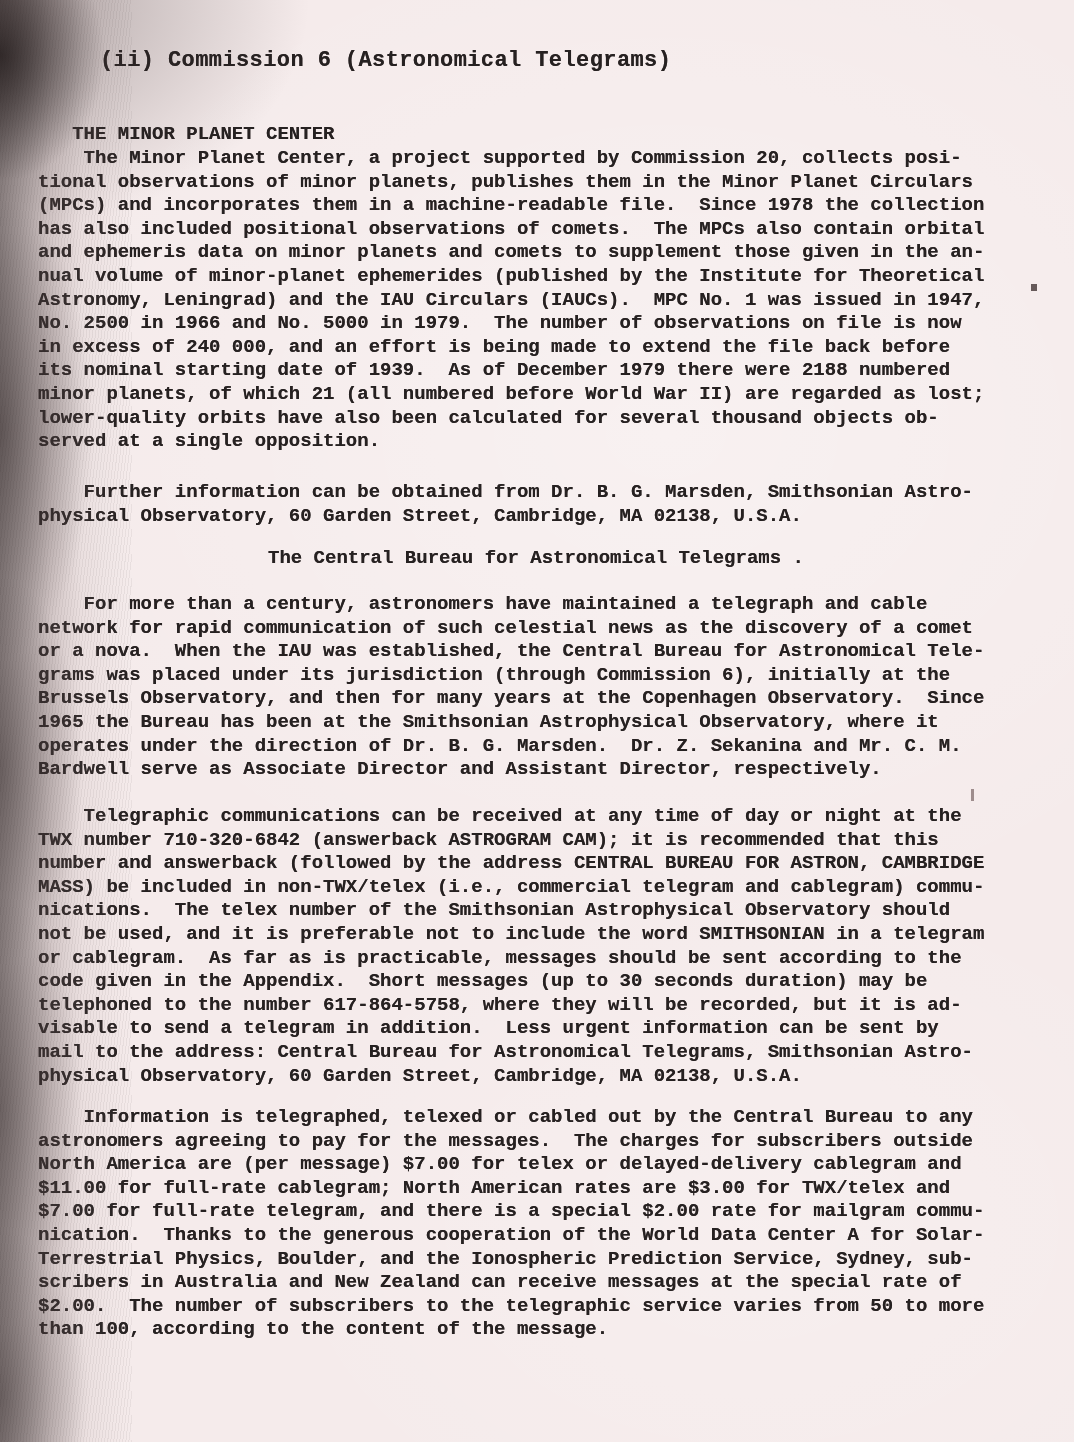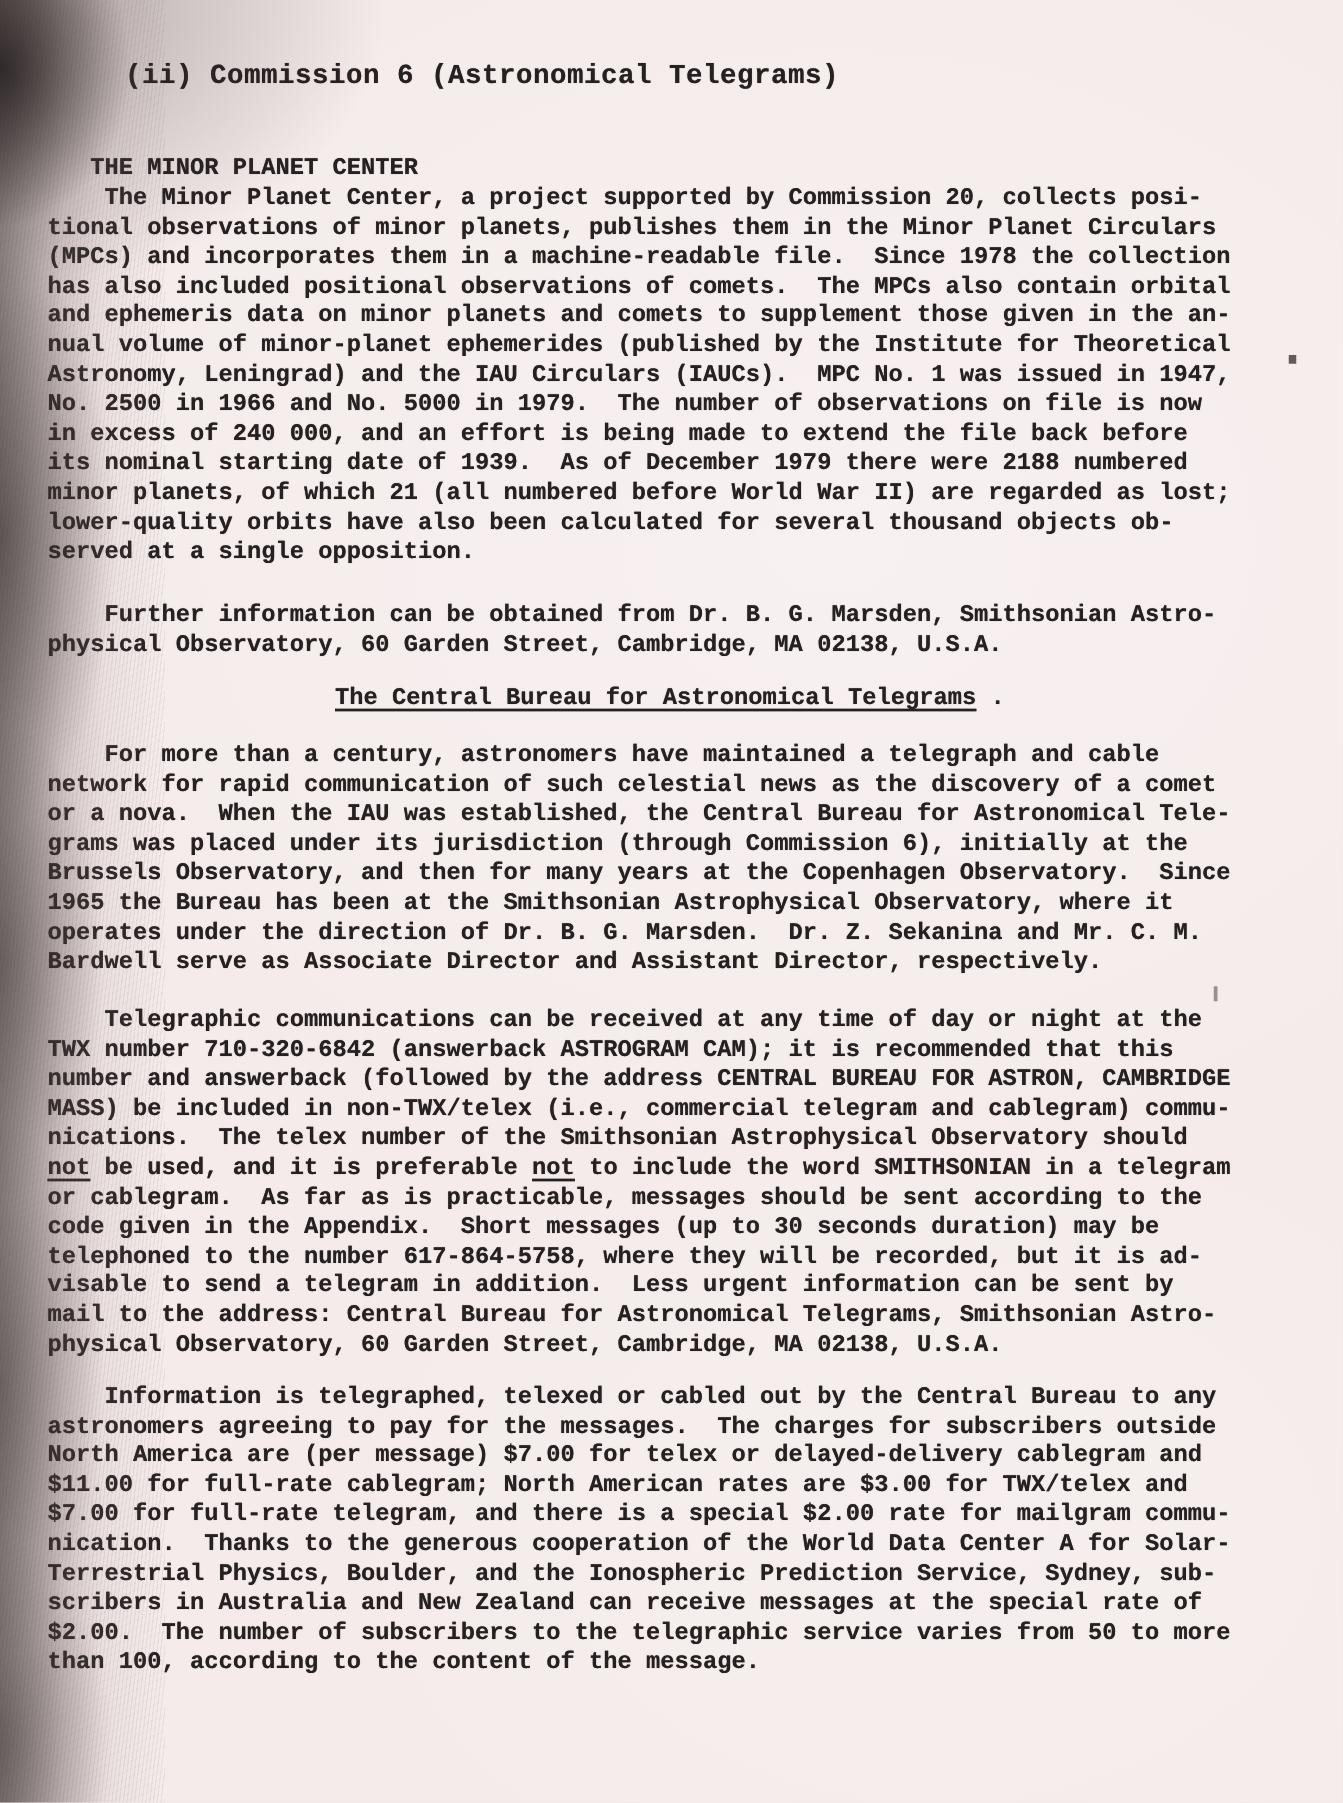--- a/index.html
+++ b/index.html
@@ -16,21 +16,21 @@
       #f5ebeb;
   }
   .text-layer{
     position:absolute;inset:0;color:#262121;font-weight:bold;
     text-shadow:0 0 0.6px rgba(45,35,35,0.75);
   }
   .block{position:absolute;left:38px;white-space:pre;font-size:19px;}
   .block .line{height:23.6px;line-height:23.6px;}
   .kicker{font-size:22px;letter-spacing:0.4px;}
   .kicker .line{height:30px;line-height:30px;}
-  .u{text-decoration:underline;text-underline-offset:4px;text-decoration-thickness:2px;}
+  .u{text-underline-offset:4px;text-decoration-thickness:2px;}
   
   .artifact{pointer-events:none;}
   .scan-edge{
     position:absolute;left:0;top:0;width:132px;height:1442px;
     background:
       repeating-linear-gradient(97deg, rgba(30,22,22,0.06) 0 1px, transparent 1px 3px),
       radial-gradient(150px 180px at 0px 55px,  rgba(22,17,17,0.80), transparent 70%),
       radial-gradient(130px 320px at 0px 430px, rgba(45,36,36,0.48), transparent 72%),
       radial-gradient(115px 270px at 0px 770px, rgba(52,42,42,0.40), transparent 72%),
       radial-gradient(115px 300px at 0px 1110px,rgba(55,45,45,0.38), transparent 72%),

